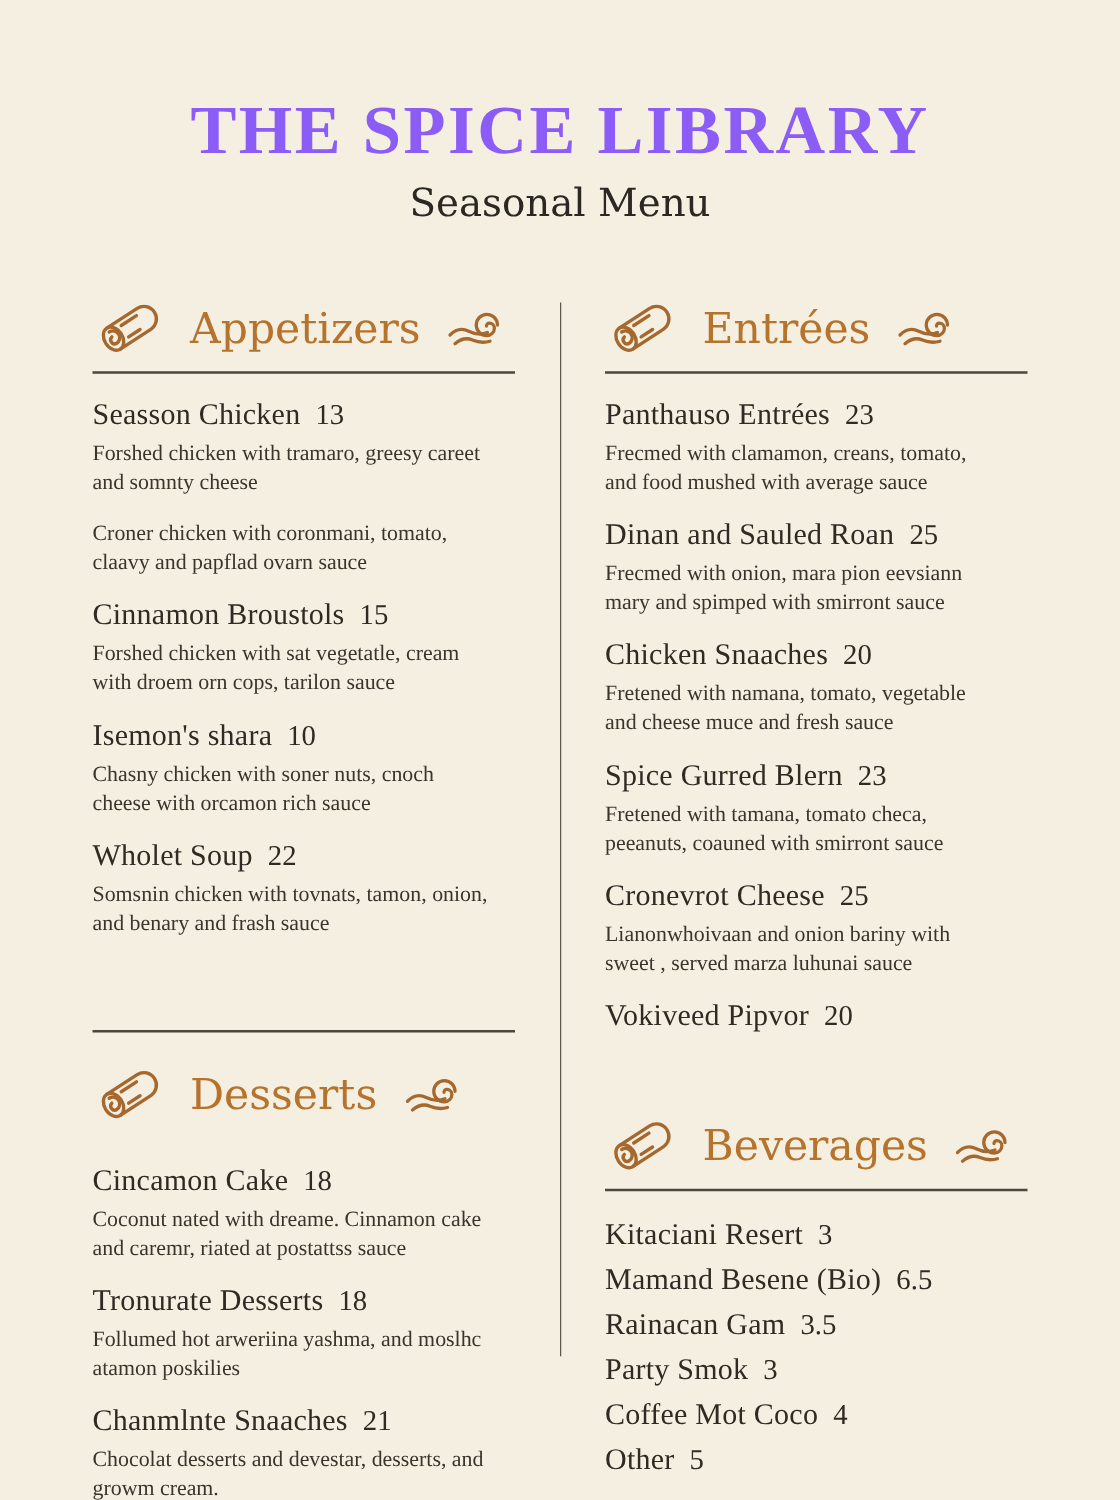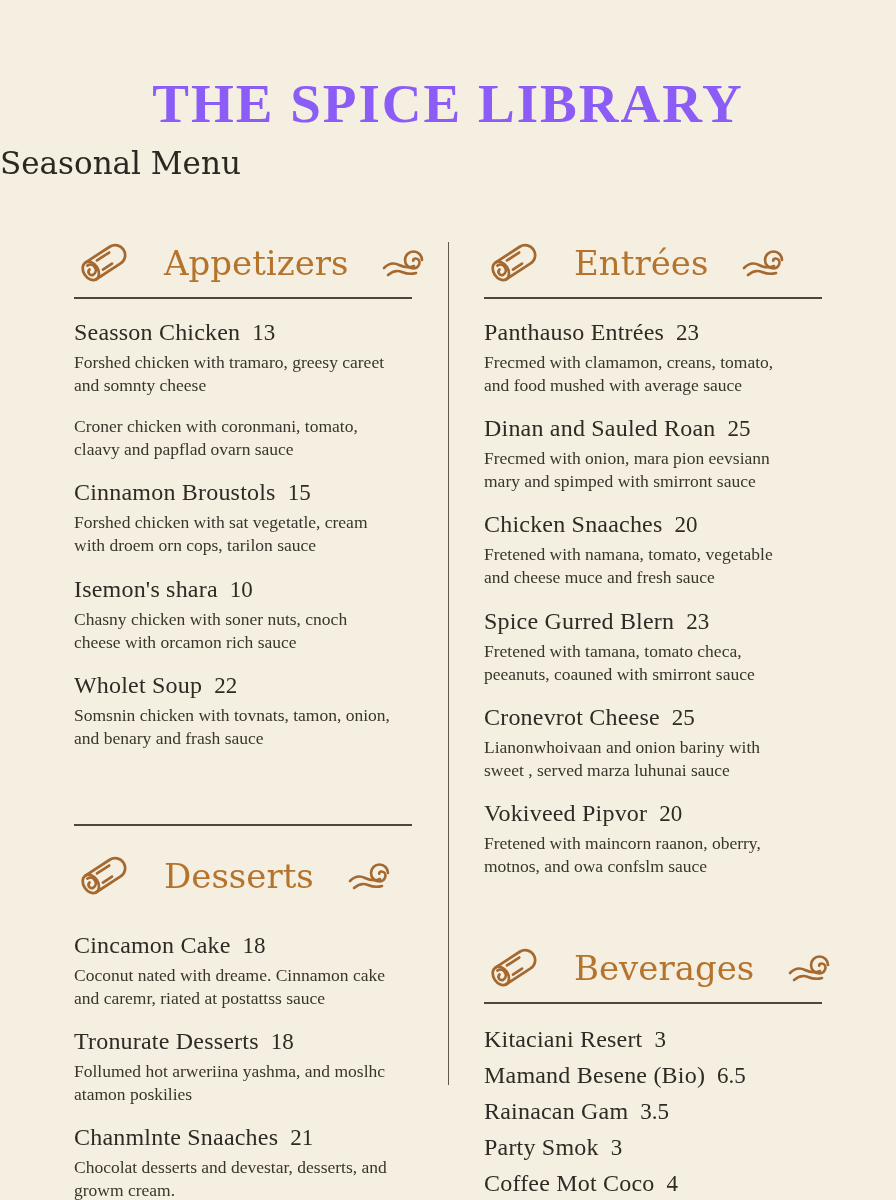--- a/index.html
+++ b/index.html
@@ -20,21 +20,21 @@
     text-align: center;
     font-family: Liberation Serif, serif;
     font-size: 55px;
     font-weight: bold;
     letter-spacing: 2px;
     color: #8b5cf6;
     line-height: 1.0;
   }
   .menu-subtitle {
     margin-top: 14px;
-    text-align: left;
+    text-align: center;
     font-family: "DejaVu Serif", serif;
     font-size: 31px;
     font-weight: 500;
     color: #2b2722;
   }
   
   .columns {
     display: flex;
     justify-content: space-between;
     padding: 0 74px;
@@ -46,21 +46,21 @@
     left: 448px;
     top: 242px;
     width: 1px;
     height: 843px;
     background: #5f584e;
   }
   
   .sec-header {
     display: flex;
     align-items: center;
-    gap: 32px;
+    gap: 20px;
   }
   .sec-title {
     font-family: "DejaVu Serif", serif;
     font-size: 34px;
     color: #b5732c;
     white-space: nowrap;
   }
   .stick-icon { width: 58px; height: 48px; transform: rotate(-6deg); flex: 0 0 auto; }
   .swirl-icon { width: 48px; height: 38px; flex: 0 0 auto; }
   .rule-below {
@@ -282,21 +282,20 @@
                 <span class="item-price">25</span>
               </div>
               <div class="item-desc">Lianonwhoivaan and onion bariny with sweet , served marza luhunai sauce</div>
             </div>
 
             <div class="menu-item">
               <div class="item-top">
                 <span class="item-name">Vokiveed Pipvor</span>
                 <span class="item-price">20</span>
               </div>
-              <div class="item-desc">Fretened with maincorn raanon, oberry, motnos, and owa confslm sauce</div>
             </div>
           </div>
       </div>
 
       <div class="section section-beverages">
         <div class="sec-header">
           <svg class="stick-icon" viewBox="0 0 64 52">
               <use href="#stick"></use>
             </svg>
           <div class="sec-title">Beverages</div>

